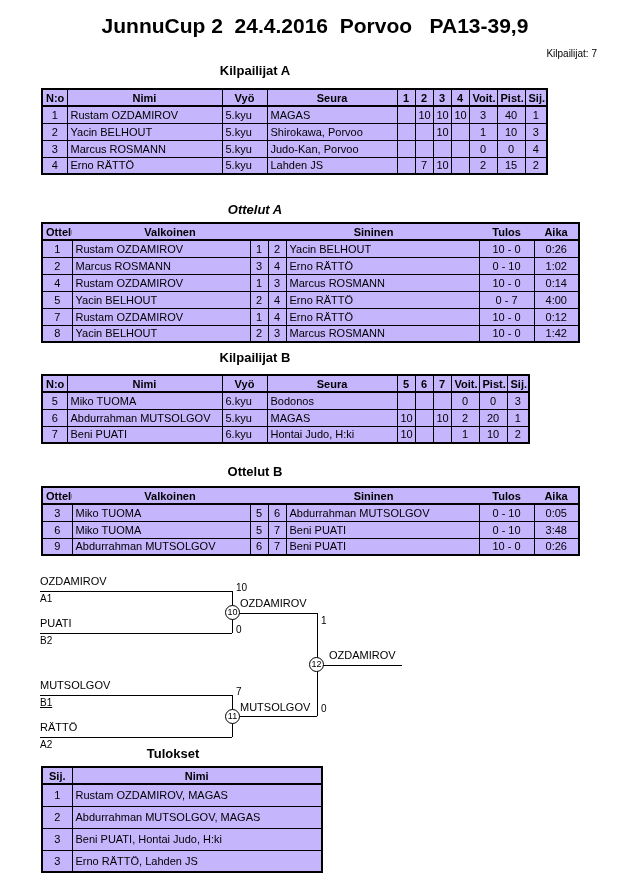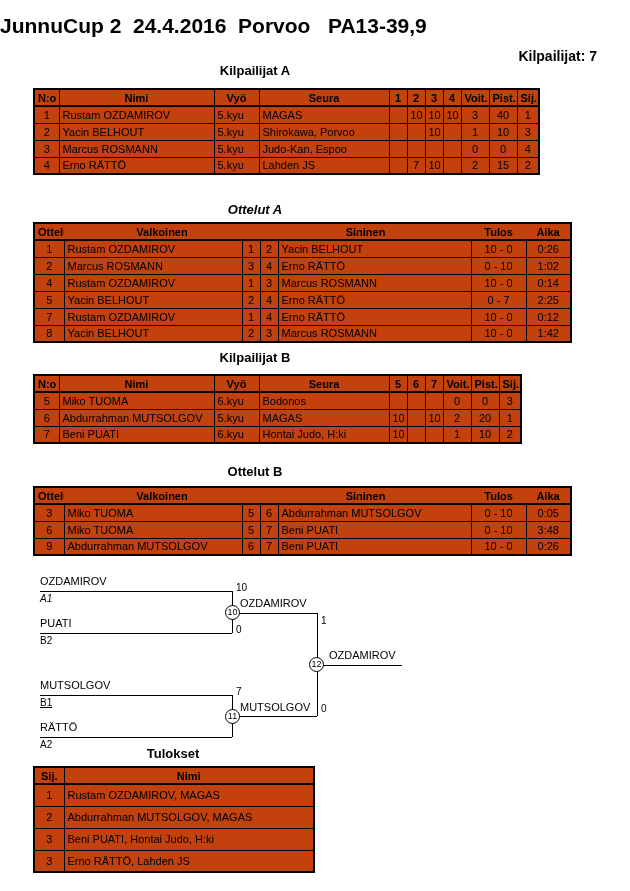--- a/index.html
+++ b/index.html
@@ -2,25 +2,25 @@
 <html><head>
 <meta charset="utf-8">
 <style>
   * { margin:0; padding:0; box-sizing:border-box; }
   html, body { background:#fff; }
   body {
     width:630px; height:891px; position:relative;
     font-family:"Liberation Sans", sans-serif; color:#000; overflow:hidden;
   }
   .abs { position:absolute; }
-  .title { top:14px; left:0; width:630px; text-align:left;
+  .title { top:14px; left:0; width:630px; text-align:center;
            font-size:21px; font-weight:bold; white-space:pre; }
-  .count { top:48px; right:33px; font-size:14px; font-weight:bold; }
+  .count { top:48px; right:33px; font-size:10px; font-weight:normal; }
   .h2 { font-size:13px; font-weight:bold; text-align:center; }
-  table { border-collapse:collapse; table-layout:fixed; background:#c2410c; }
+  table { border-collapse:collapse; table-layout:fixed; background:#c4b5fd;margin-left:8px; }
   table.frame { border:2px solid #000; }
   th, td { border:1px solid #000; font-size:11px; height:17px;
            padding:0 3px; overflow:hidden; white-space:nowrap; }
   th { font-weight:bold; text-align:center; border-bottom:2px solid #000; }
   td.c { text-align:center; }
   td.l { text-align:left; }
   .matches thead th { border-left:0; border-right:0; }
   .results td { height:22px; }
   
   .bracket { top:570px; left:7px; width:614px; height:180px; }
@@ -96,21 +96,21 @@
         <td class="c"></td>
         <td class="c">1</td>
         <td class="c">10</td>
         <td class="c">3</td>
       </tr>
 
       <tr>
         <td class="c">3</td>
         <td class="l">Marcus ROSMANN</td>
         <td class="l">5.kyu</td>
-        <td class="l">Judo-Kan, Espoo</td>
+        <td class="l">Judo-Kan, Porvoo</td>
         <td class="c"></td>
         <td class="c"></td>
         <td class="c"></td>
         <td class="c"></td>
         <td class="c">0</td>
         <td class="c">0</td>
         <td class="c">4</td>
       </tr>
 
       <tr>
@@ -181,21 +181,21 @@
         <td class="c">0:14</td>
       </tr>
 
       <tr>
         <td class="c">5</td>
         <td class="l">Yacin BELHOUT</td>
         <td class="c">2</td>
         <td class="c">4</td>
         <td class="l">Erno RÄTTÖ</td>
         <td class="c">0 - 7</td>
-        <td class="c">2:25</td>
+        <td class="c">4:00</td>
       </tr>
 
       <tr>
         <td class="c">7</td>
         <td class="l">Rustam OZDAMIROV</td>
         <td class="c">1</td>
         <td class="c">4</td>
         <td class="l">Erno RÄTTÖ</td>
         <td class="c">10 - 0</td>
         <td class="c">0:12</td>
@@ -335,21 +335,21 @@
         <td class="c">10 - 0</td>
         <td class="c">0:26</td>
       </tr>
     </tbody>
 </table>
 
 <div class="abs bracket">
 
   <span class="bname" style="left:33px;top:5px;">OZDAMIROV</span>
   <div class="hline" style="left:33px;top:21px;width:192px;"></div>
-  <span class="bseed" style="left:33px;top:23px;font-style:italic;">A1</span>
+  <span class="bseed" style="left:33px;top:23px;">A1</span>
   <span class="bscore" style="left:229px;top:12px;">10</span>
   <span class="bname" style="left:33px;top:47px;">PUATI</span>
   <div class="hline" style="left:33px;top:63px;width:192px;"></div>
   <span class="bseed" style="left:33px;top:65px;">B2</span>
   <span class="bscore" style="left:229px;top:54px;">0</span>
   <div class="vline" style="left:225px;top:21px;height:42px;"></div>
   <div class="mcircle" style="left:218px;top:35px;">10</div>
   <span class="bname" style="left:233px;top:27px;">OZDAMIROV</span>
   <div class="hline" style="left:225px;top:43px;width:85px;"></div>
   <span class="bscore" style="left:314px;top:45px;">1</span>

